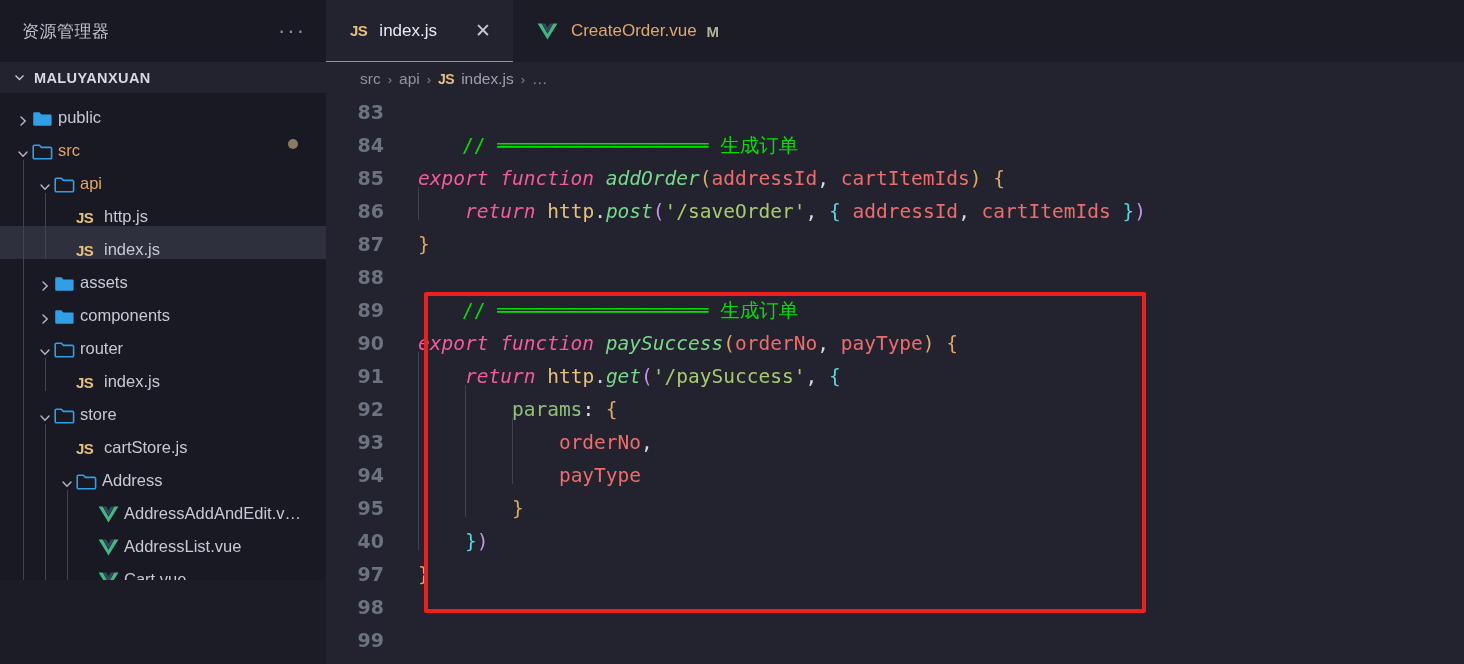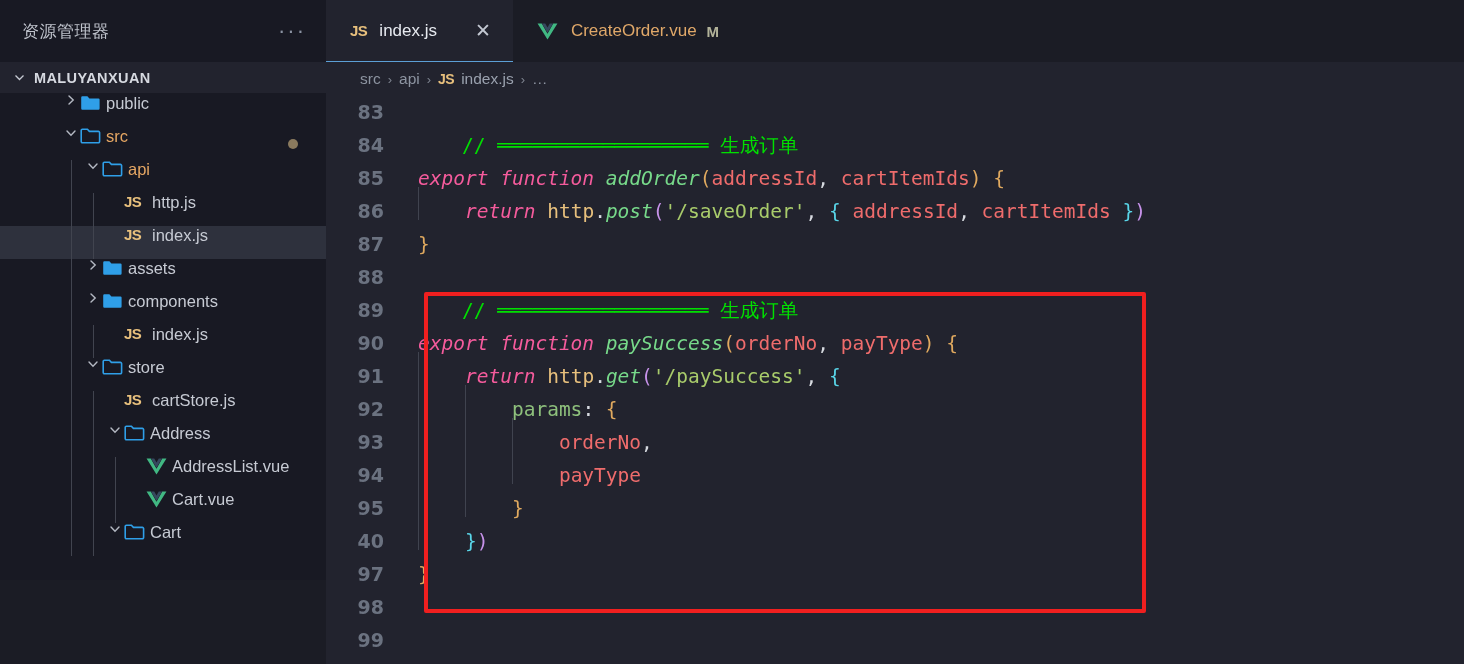--- a/index.html
+++ b/index.html
@@ -52,26 +52,25 @@
     font-size: 14.5px;
     font-weight: bold;
     letter-spacing: .4px;
     cursor: pointer;
   }
   .sb-root .chev { margin-right: 6px; }
   .tree { flex: 1; overflow: hidden; background: #181923; padding-top: 1px; }
   .row {
     position: relative;
     height: 33px;
-    display: flex; align-items: flex-start;
+    display: flex; align-items: flex-end;
     cursor: pointer;
     font-size: 16.5px;
     color: #c6cad3;
     white-space: nowrap;
-    padding-left: 48px;
   }
   .row.selected { background: #2e313d; }
   .row .indent { display: inline-block; height: 100%; flex: none; position: relative; }
   .row .guide {
     position: absolute;
     top: 0; bottom: 0;
     width: 1px;
     background: #41444f;
   }
   .chev {
@@ -309,20 +308,34 @@
             <svg width="12" height="12" viewBox="0 0 12 12">
               <path d="M4 2 L8.2 6 L4 10" stroke="#b4b9c3" stroke-width="1.4" fill="none" stroke-linecap="round"></path>
             </svg>
           </span>
           <span class="ic"><svg width="21" height="17" viewBox="0 0 21 17">
               <path d="M1.2 14.6V3.4a1.2 1.2 0 0 1 1.2-1.2h5l2 2.2h9a1.2 1.2 0 0 1 1.2 1.2v9a1.2 1.2 0 0 1-1.2 1.2H2.4a1.2 1.2 0 0 1-1.2-1.2z" fill="#2f9fe8"></path>
             </svg></span>
           <span class="lbl">components</span>
         </div>
         <div class="row">
+          <span class="indent" style="width: 36px;">
+            <span class="guide" style="left: 23px;"></span>
+          </span>
+          <span class="chev">
+            <svg width="12" height="12" viewBox="0 0 12 12">
+              <path d="M2 4 L6 8.2 L10 4" stroke="#b4b9c3" stroke-width="1.4" fill="none" stroke-linecap="round"></path>
+            </svg>
+          </span>
+          <span class="ic"><svg width="21" height="17" viewBox="0 0 21 17">
+              <path d="M1.2 14.6V3.4a1.2 1.2 0 0 1 1.2-1.2h5l2 2.2h9a1.2 1.2 0 0 1 1.2 1.2v9a1.2 1.2 0 0 1-1.2 1.2H2.4a1.2 1.2 0 0 1-1.2-1.2z" fill="none" stroke="#2f9fe8" stroke-width="1.6"></path>
+            </svg></span>
+          <span class="lbl">router</span>
+        </div>
+        <div class="row">
           <span class="indent" style="width: 58px;">
             <span class="guide" style="left: 23px;"></span>
             <span class="guide" style="left: 45px;"></span>
           </span>
           <span class="chev"></span>
           <span class="jsicon">JS</span>
           <span class="lbl">index.js</span>
         </div>
         <div class="row">
           <span class="indent" style="width: 36px;">
@@ -354,20 +367,33 @@
           </span>
           <span class="chev">
             <svg width="12" height="12" viewBox="0 0 12 12">
               <path d="M2 4 L6 8.2 L10 4" stroke="#b4b9c3" stroke-width="1.4" fill="none" stroke-linecap="round"></path>
             </svg>
           </span>
           <span class="ic"><svg width="21" height="17" viewBox="0 0 21 17">
               <path d="M1.2 14.6V3.4a1.2 1.2 0 0 1 1.2-1.2h5l2 2.2h9a1.2 1.2 0 0 1 1.2 1.2v9a1.2 1.2 0 0 1-1.2 1.2H2.4a1.2 1.2 0 0 1-1.2-1.2z" fill="none" stroke="#2f9fe8" stroke-width="1.6"></path>
             </svg></span>
           <span class="lbl">Address</span>
+        </div>
+        <div class="row">
+          <span class="indent" style="width: 80px;">
+            <span class="guide" style="left: 23px;"></span>
+            <span class="guide" style="left: 45px;"></span>
+            <span class="guide" style="left: 67px;"></span>
+          </span>
+          <span class="chev"></span>
+          <span class="ic"><svg width="21" height="18" viewBox="0 0 22 19">
+              <path d="M0.5 1.5h4.4L11 12.3 17.1 1.5h4.4L11 18.5z" fill="#41b883"></path>
+              <path d="M5.2 1.5h3.4L11 5.9l2.4-4.4h3.4L11 11.4z" fill="#35495e"></path>
+            </svg></span>
+          <span class="lbl">AddressAddAndEdit.v…</span>
         </div>
         <div class="row">
           <span class="indent" style="width: 80px;">
             <span class="guide" style="left: 23px;"></span>
             <span class="guide" style="left: 45px;"></span>
             <span class="guide" style="left: 67px;"></span>
           </span>
           <span class="chev"></span>
           <span class="ic"><svg width="21" height="18" viewBox="0 0 22 19">
               <path d="M0.5 1.5h4.4L11 12.3 17.1 1.5h4.4L11 18.5z" fill="#41b883"></path>

